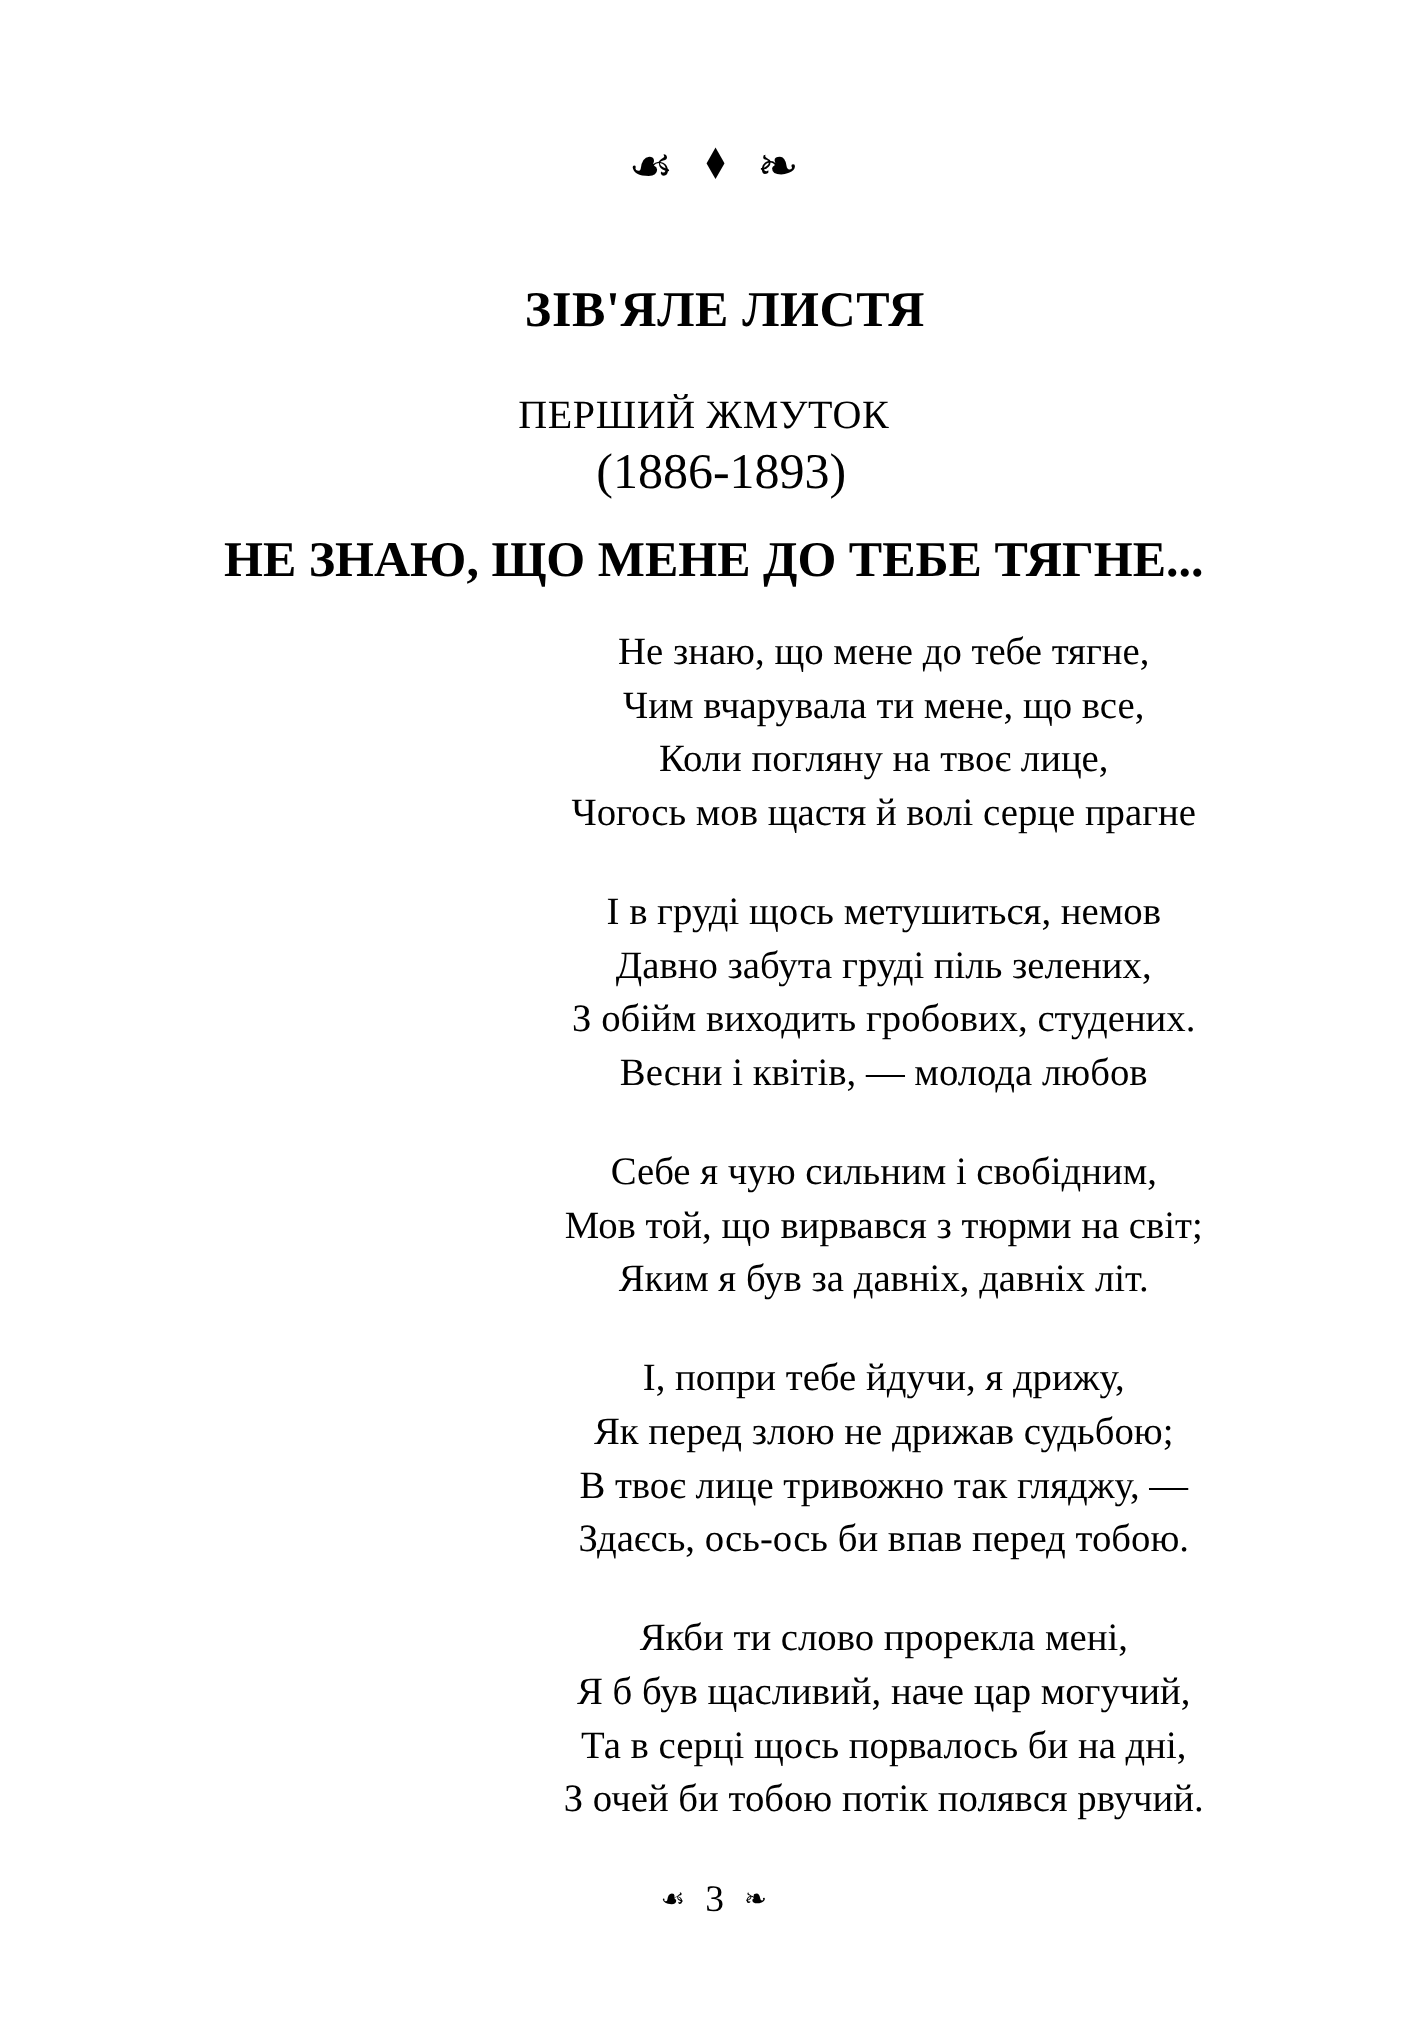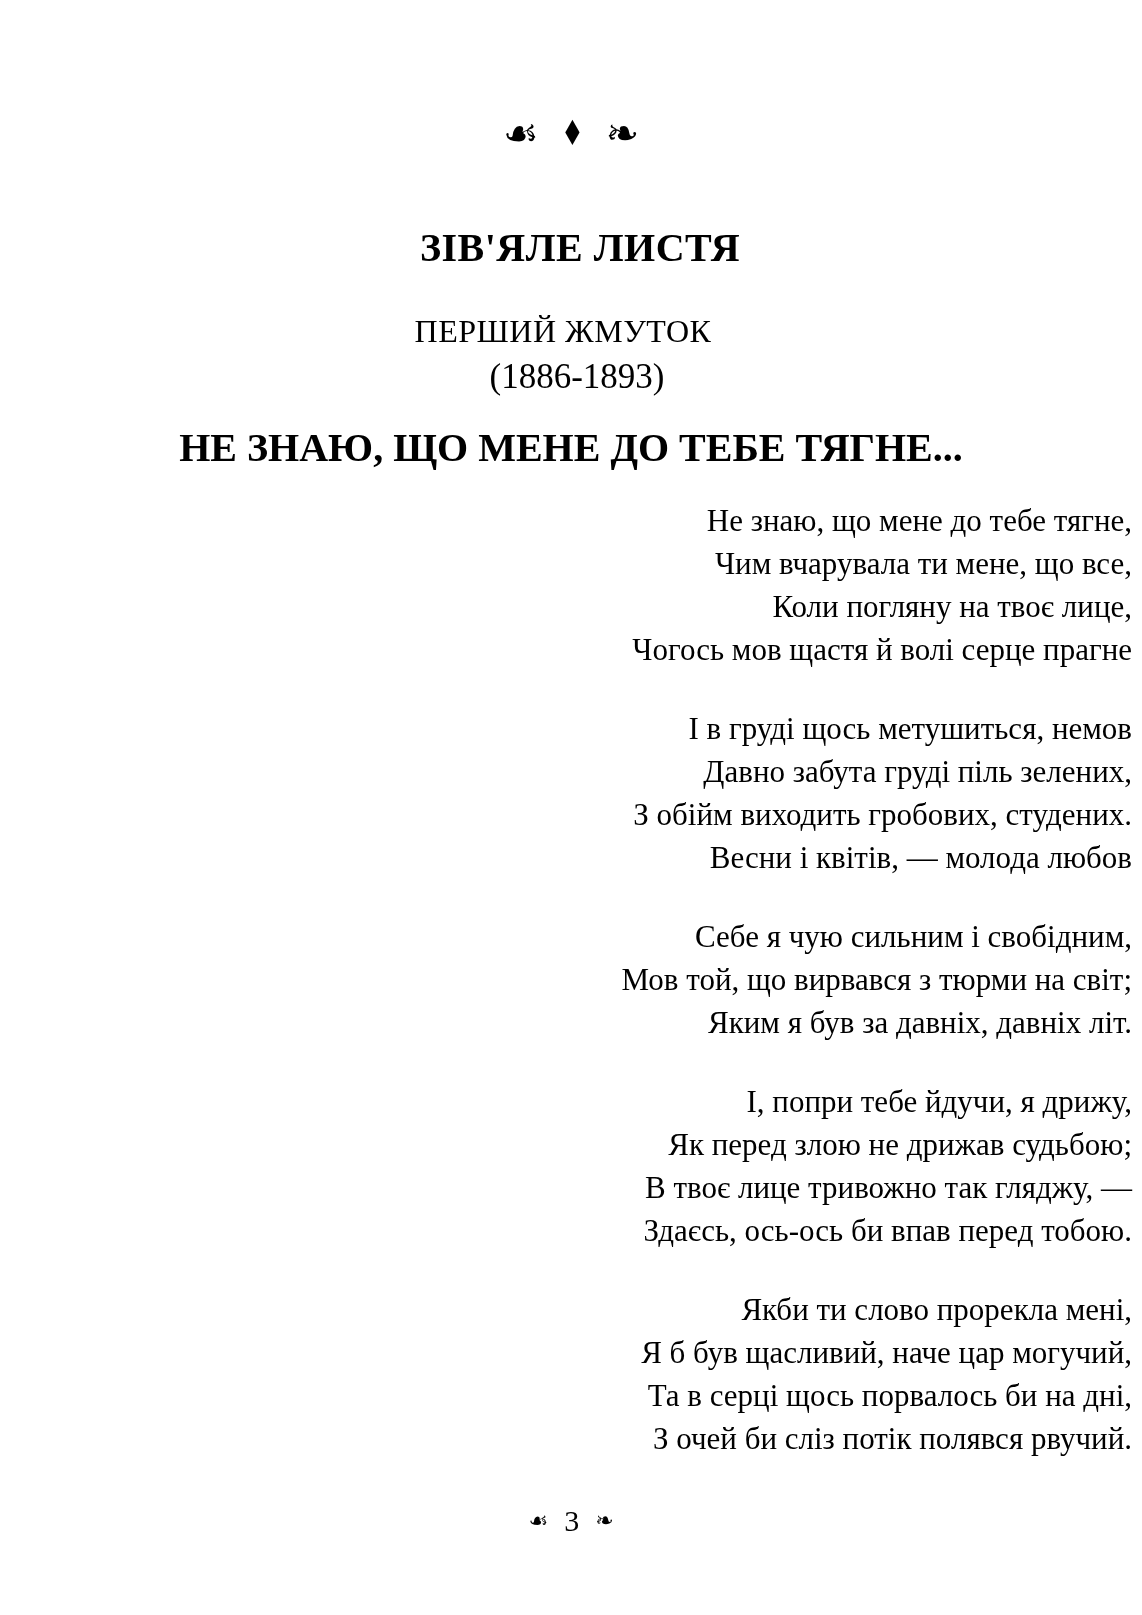--- a/index.html
+++ b/index.html
@@ -49,35 +49,35 @@
   }
   .subtitle {
     margin: 42px 16px 0 0;
     font-size: 32px;
     font-weight: normal;
     line-height: 38px;
     letter-spacing: 0.5px;
   }
   .dates {
     margin: 8px 0 0 12px;
-    font-size: 35px;
+    font-size: 40px;
     line-height: 38px;
   }
   .poem-heading {
     margin: 34px 0 0 0;
     font-size: 40px;
     font-weight: bold;
     line-height: 36px;
     text-align: center;
   }
   .poem {
     margin: 33px 10px 0 282px;
     font-size: 31px;
     line-height: 43px;
-    text-align: right;
+    text-align: center;
   }
   .stanza {
     margin: 0 0 36px 0;
   }
   .poem-line {
     white-space: nowrap;
   }
   .footer {
     position: absolute;
     top: 1503px;
@@ -135,20 +135,20 @@
       <div class="stanza">
         <div class="poem-line">І, попри тебе йдучи, я дрижу,</div>
         <div class="poem-line">Як перед злою не дрижав судьбою;</div>
         <div class="poem-line">В твоє лице тривожно так гляджу, —</div>
         <div class="poem-line">Здаєсь, ось-ось би впав перед тобою.</div>
       </div>
       <div class="stanza">
         <div class="poem-line">Якби ти слово прорекла мені,</div>
         <div class="poem-line">Я б був щасливий, наче цар могучий,</div>
         <div class="poem-line">Та в серці щось порвалось би на дні,</div>
-        <div class="poem-line">З очей би сліз потік полявся рвучий.</div>
+        <div class="poem-line">З очей би тобою потік полявся рвучий.</div>
       </div>
     </div>
 
   <div class="footer">
     <span class="fleuron-sm">☙</span><span class="page-num">3</span><span class="fleuron-sm flip">❧</span>
   </div>
 </div>
 
 </body></html>

